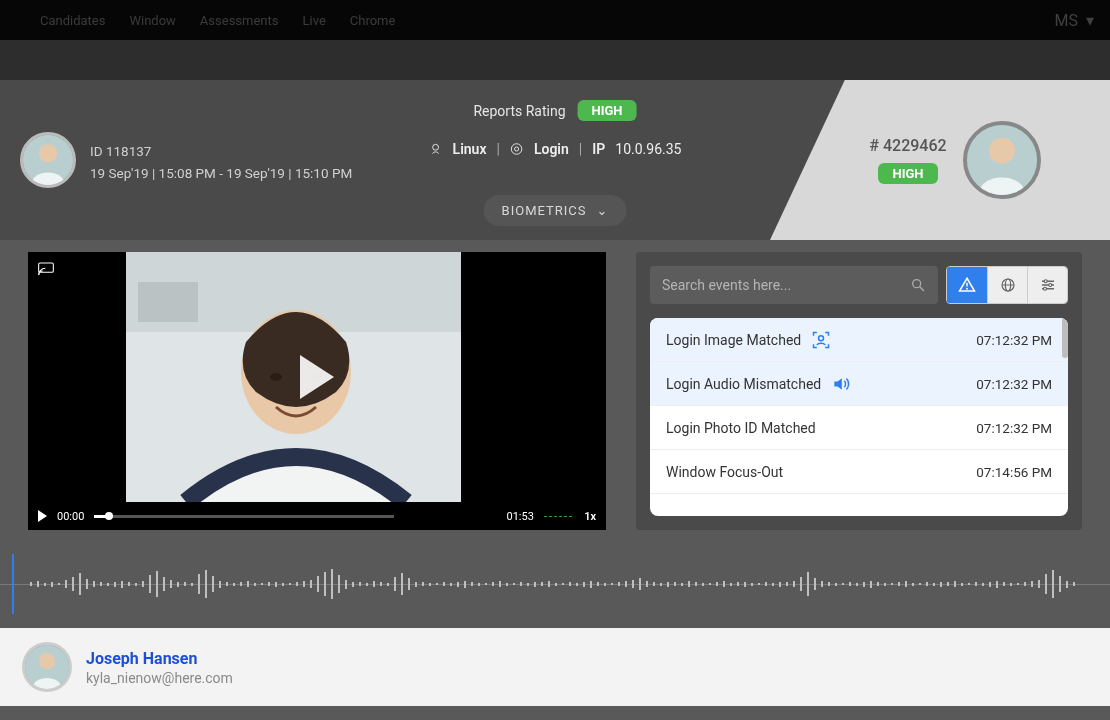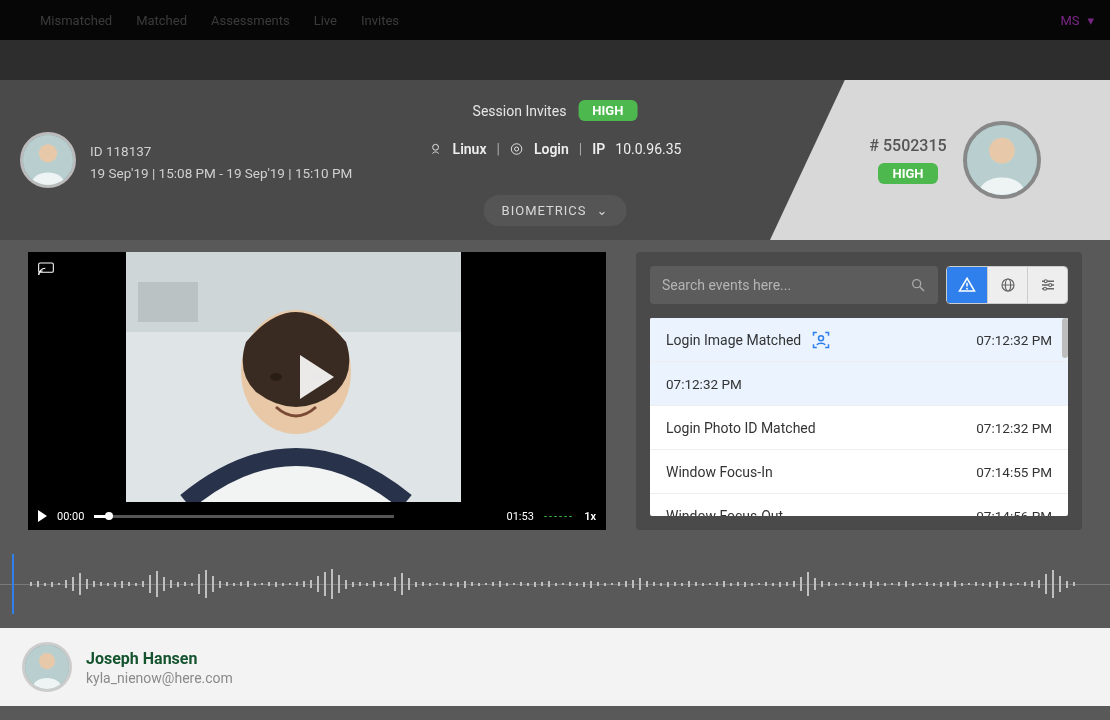--- a/index.html
+++ b/index.html
@@ -5,21 +5,21 @@
   * { box-sizing: border-box; margin: 0; padding: 0; font-family: -apple-system, BlinkMacSystemFont, "Segoe UI", Roboto, Arial, sans-serif; }
   body { width: 1110px; height: 720px; overflow: hidden; background: #000; position: relative; }
 
   
   .topnav { height: 40px; background: #0c0c0c; display: flex; align-items: center; padding: 0 16px; gap: 24px; }
   .logo-box { background: #fff; display: flex; align-items: center; gap: 6px; padding: 0 12px; height: 40px; margin-left: 100px; }
   .logo-hex { width: 22px; height: 22px; }
   .logo-text { font-weight: 600; letter-spacing: 1px; color: #333; font-size: 14px; }
   .nav-links { display: flex; gap: 24px; margin-left: 24px; }
   .nav-link { color: #6a6a6a; font-size: 13px; cursor: pointer; }
-  .nav-right { margin-left: auto; color: #d946ef; font-size: 13px; display: flex; align-items: center; gap: 8px; }
+  .nav-right { margin-left: auto; color: #737373; font-size: 16px; display: flex; align-items: center; gap: 8px; }
 
   
   .dim-top { position: absolute; top:0; left:0; right:0; height:40px; background: rgba(0,0,0,0.45); pointer-events:none; }
 
   
   .banner { position: relative; height: 160px; background: #4a4a4a; display: flex; align-items: center; padding: 0 20px; margin-top: 40px; }
   .banner-avatar { width: 56px; height: 56px; border-radius: 50%; border: 3px solid #bbb; background: #8aa; overflow: hidden; }
   .avatar-svg { width: 100%; height: 100%; display: block; }
   .banner-left { margin-left: 14px; color: #fff; }
   .banner-title { font-size: 22px; font-weight: 600; }
@@ -65,56 +65,56 @@
   .events-top { display: flex; gap: 8px; align-items: center; }
   .search-wrap { flex: 1; background: #5c5c5c; border-radius: 4px; display: flex; align-items: center; padding: 0 12px; height: 38px; }
   .search-input { flex: 1; background: transparent; border: none; outline: none; color: #ccc; font-size: 14px; }
   .search-input::placeholder { color: #b4b4b4; }
   .search-icon { color: #aaa; }
   .icon-btn-group { display: flex; border-radius: 4px; overflow: hidden; border: 1px solid #ccc; height: 38px; }
   .icon-btn { width: 40px; display: flex; align-items: center; justify-content: center; background: #eee; color: #666; cursor: pointer; }
   .icon-btn.active { background: #2F80ED; color: #fff; }
   .icon-btn + .icon-btn { border-left: 1px solid #ccc; }
 
-  .events-list { margin-top: 14px; background: #fff; border-radius: 2px; flex: 1; overflow: hidden; position: relative; }
+  .events-list { margin-top: 14px; background: #fff; border-radius: 8px; flex: 1; overflow: hidden; position: relative; }
   .event-row { display: flex; align-items: center; justify-content: space-between; padding: 0 16px; height: 44px; font-size: 14px; color: #333; border-bottom: 1px solid #eee; }
   .event-row.sel { background: #EAF3FE; }
   .event-left { display: flex; align-items: center; gap: 10px; }
   .event-icon { color: #2F80ED; display: inline-flex; }
   .event-time { color: #333; font-size: 13.5px; }
   .events-scroll { position: absolute; right: 0; top: 0; width: 6px; height: 40px; background: #bdbdbd; border-radius: 3px; }
 
   
   .wave { position: absolute; left: 0; right: 0; top: 548px; height: 72px; background: #595959; }
   .wave-line { position: absolute; left: 0; right: 0; top: 50%; height: 1px; background: #7a7a7a; }
   .wave-cursor { position: absolute; left: 12px; top: 6px; bottom: 6px; width: 2px; background: #2F80ED; }
   .wave-bars { position: absolute; left: 30px; right: 10px; top: 8px; bottom: 8px; display: flex; align-items: center; gap: 5px; }
   .wb { width: 2px; background: #bfbfbf; }
 
   
   .footer { position: absolute; left: 0; right: 0; bottom: 14px; height: 78px; background: #f3f3f3; display: flex; align-items: center; padding: 0 22px; }
   .footer .f-avatar { width: 50px; height: 50px; border-radius: 50%; border: 3px solid #ccc; overflow: hidden; background: #8aa; }
   .f-info { margin-left: 14px; }
-  .f-name { font-weight: 700; color: #14532d; font-size: 16px; }
+  .f-name { font-weight: 700; color: #1d4ed8; font-size: 16px; }
   .f-email { color: #8a8a8a; font-size: 14px; margin-top: 2px; }
   .close-btn { margin-left: auto; background: #2F80ED; color: #fff; border: none; border-radius: 6px; padding: 0 40px; height: 48px; font-size: 17px; font-weight: 600; cursor: pointer; }
 
   
   .under { position: absolute; top: 40px; left:0; right:0; height: 40px; background: #2d2d2d; }
 </style>
 </head>
 <body>
 
 <div class="topnav">
   <div class="nav-links">
-    <span class="nav-link">Mismatched</span>
-    <span class="nav-link">Matched</span>
+    <span class="nav-link">Candidates</span>
+    <span class="nav-link">Window</span>
     <span class="nav-link">Assessments</span>
     <span class="nav-link">Live</span>
-    <span class="nav-link">Invites</span>
+    <span class="nav-link">Chrome</span>
   </div>
   <div class="nav-right">
     <span>MS</span>
     <span>▾</span>
   </div>
 </div>
 <div class="dim-top"></div>
 <div class="under"></div>
 
 <div class="banner">
@@ -125,21 +125,21 @@
         <path d="M10 60 C10 40 50 40 50 60 Z" fill="#eef3f3"></path>
       </svg>
   </div>
   <div class="banner-left">
     <div class="banner-sub">ID 118137</div>
     <div class="banner-time">19 Sep'19 | 15:08 PM - 19 Sep'19 | 15:10 PM</div>
   </div>
 
   <div class="banner-center">
     <div class="rating-row">
-      <span>Session Invites</span>
+      <span>Reports Rating</span>
       <span class="badge-high">HIGH</span>
     </div>
     <div class="sys-row">
       <svg width="14" height="14" viewBox="0 0 24 24">
           <circle cx="12" cy="9" r="5" fill="none" stroke="#fff" stroke-width="1.4"></circle>
           <path d="M7 20c1-4 9-4 10 0" fill="none" stroke="#fff" stroke-width="1.4"></path>
         </svg>
       <span style="font-weight:600">Linux</span>
       <span class="sys-sep">|</span>
       <svg width="14" height="14" viewBox="0 0 24 24">
@@ -149,21 +149,21 @@
       <span style="font-weight:600">Login</span>
       <span class="sys-sep">|</span>
       <span style="font-weight:600">IP</span>
       <span>10.0.96.35</span>
     </div>
   </div>
 
   <div class="banner-right-chev">
     <div class="banner-right-inner">
       <div class="rid">
-        <div class="rid-num"># 5502315</div>
+        <div class="rid-num"># 4229462</div>
         <div class="rid-badge">HIGH</div>
       </div>
       <div class="banner-avatar-lg">
         <svg class="avatar-svg" viewBox="0 0 60 60">
             <rect width="60" height="60" fill="#b9cfcf"></rect>
             <circle cx="30" cy="22" r="11" fill="#e7c9a9"></circle>
             <path d="M10 60 C10 40 50 40 50 60 Z" fill="#eef3f3"></path>
           </svg>
       </div>
     </div>
@@ -259,36 +259,39 @@
                 <svg width="20" height="20" viewBox="0 0 24 24">
                   <path d="M3 7V3h4M21 7V3h-4M3 17v4h4M21 17v4h-4" fill="none" stroke="#2F80ED" stroke-width="1.8"></path>
                   <circle cx="12" cy="10" r="3" fill="none" stroke="#2F80ED" stroke-width="1.8"></circle>
                   <path d="M7 18c1.5-3 8.5-3 10 0" fill="none" stroke="#2F80ED" stroke-width="1.8"></path>
                 </svg>
               </span>
             </div>
             <span class="event-time">07:12:32 PM</span>
           </div>
           <div class="event-row sel">
+            <div class="event-left">
+              <span>Login Audio Mismatched</span>
+              <span class="event-icon">
+                <svg width="20" height="20" viewBox="0 0 24 24">
+                  <path d="M4 9v6h4l5 4V5L8 9H4z" fill="#2F80ED"></path>
+                  <path d="M16 8c2 2 2 6 0 8M18.5 5.5c3.5 3.5 3.5 9.5 0 13" fill="none" stroke="#2F80ED" stroke-width="1.8"></path>
+                </svg>
+              </span>
+            </div>
             <span class="event-time">07:12:32 PM</span>
           </div>
           <div class="event-row">
             <div class="event-left">
               <span>Login Photo ID Matched</span>
             </div>
             <span class="event-time">07:12:32 PM</span>
           </div>
           <div class="event-row">
             <div class="event-left">
-              <span>Window Focus-In</span>
-            </div>
-            <span class="event-time">07:14:55 PM</span>
-          </div>
-          <div class="event-row">
-            <div class="event-left">
               <span>Window Focus-Out</span>
             </div>
             <span class="event-time">07:14:56 PM</span>
           </div>
         </div>
     </div>
   </div>
 </div>
 
 <div class="wave">

